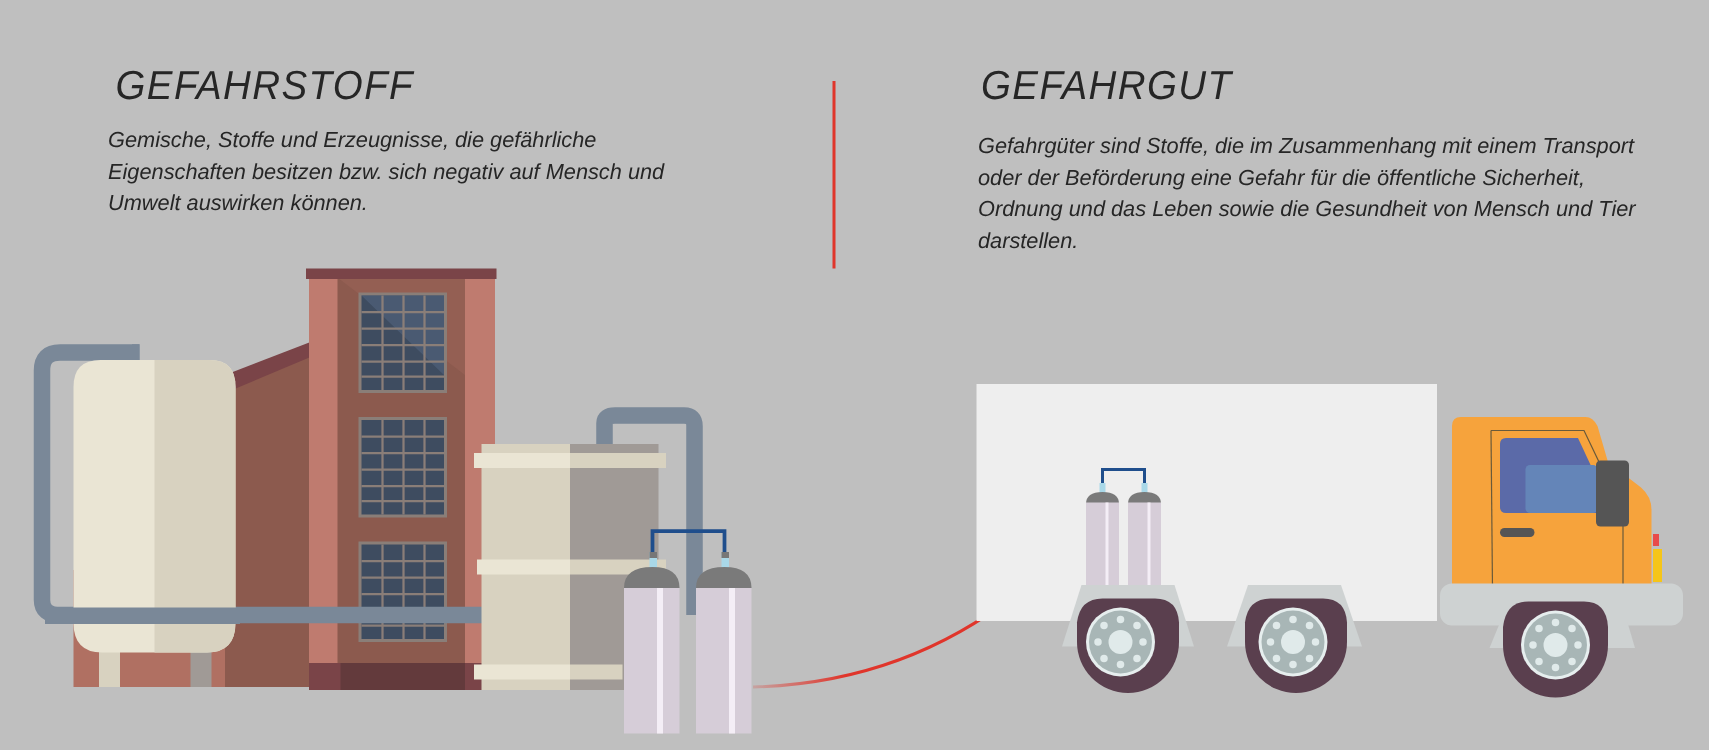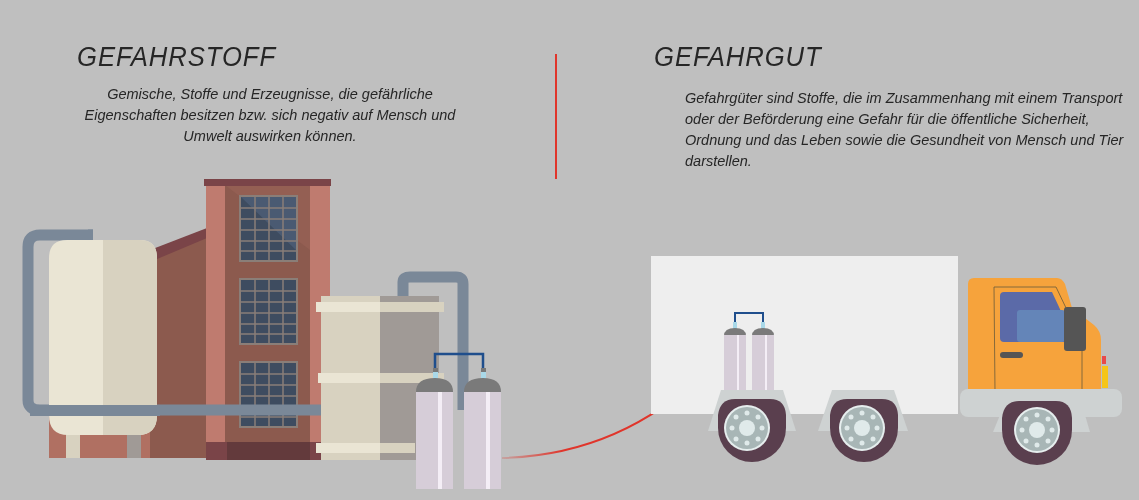--- a/index.html
+++ b/index.html
@@ -22,23 +22,23 @@
     }
     .desc {
       position: absolute;
       font-size: 14.5px;
       font-style: italic;
       line-height: 21px;
       color: #262626;
       margin: 0;
     }
     #title-left { left: 77px; top: 42px; }
-    #desc-left { left: 60px; top: 84px; width: 420px; text-align: center; }
+    #desc-left { left: 72px; top: 84px; width: 420px; }
     #title-right { left: 654px; top: 42px; }
-    #desc-right { left: 685px; top: 88px; width: 450px; }
+    #desc-right { left: 652px; top: 88px; width: 450px; }
     .divider {
       position: absolute; left: 555px; top: 54px;
       width: 1.5px; height: 125px; background: #e0352b;
     }
     svg.scene { position: absolute; left: 0; top: 0; }
   </style>
 </head>
 <body>
 
 <h1 class="title" id="title-left">GEFAHRSTOFF</h1>

